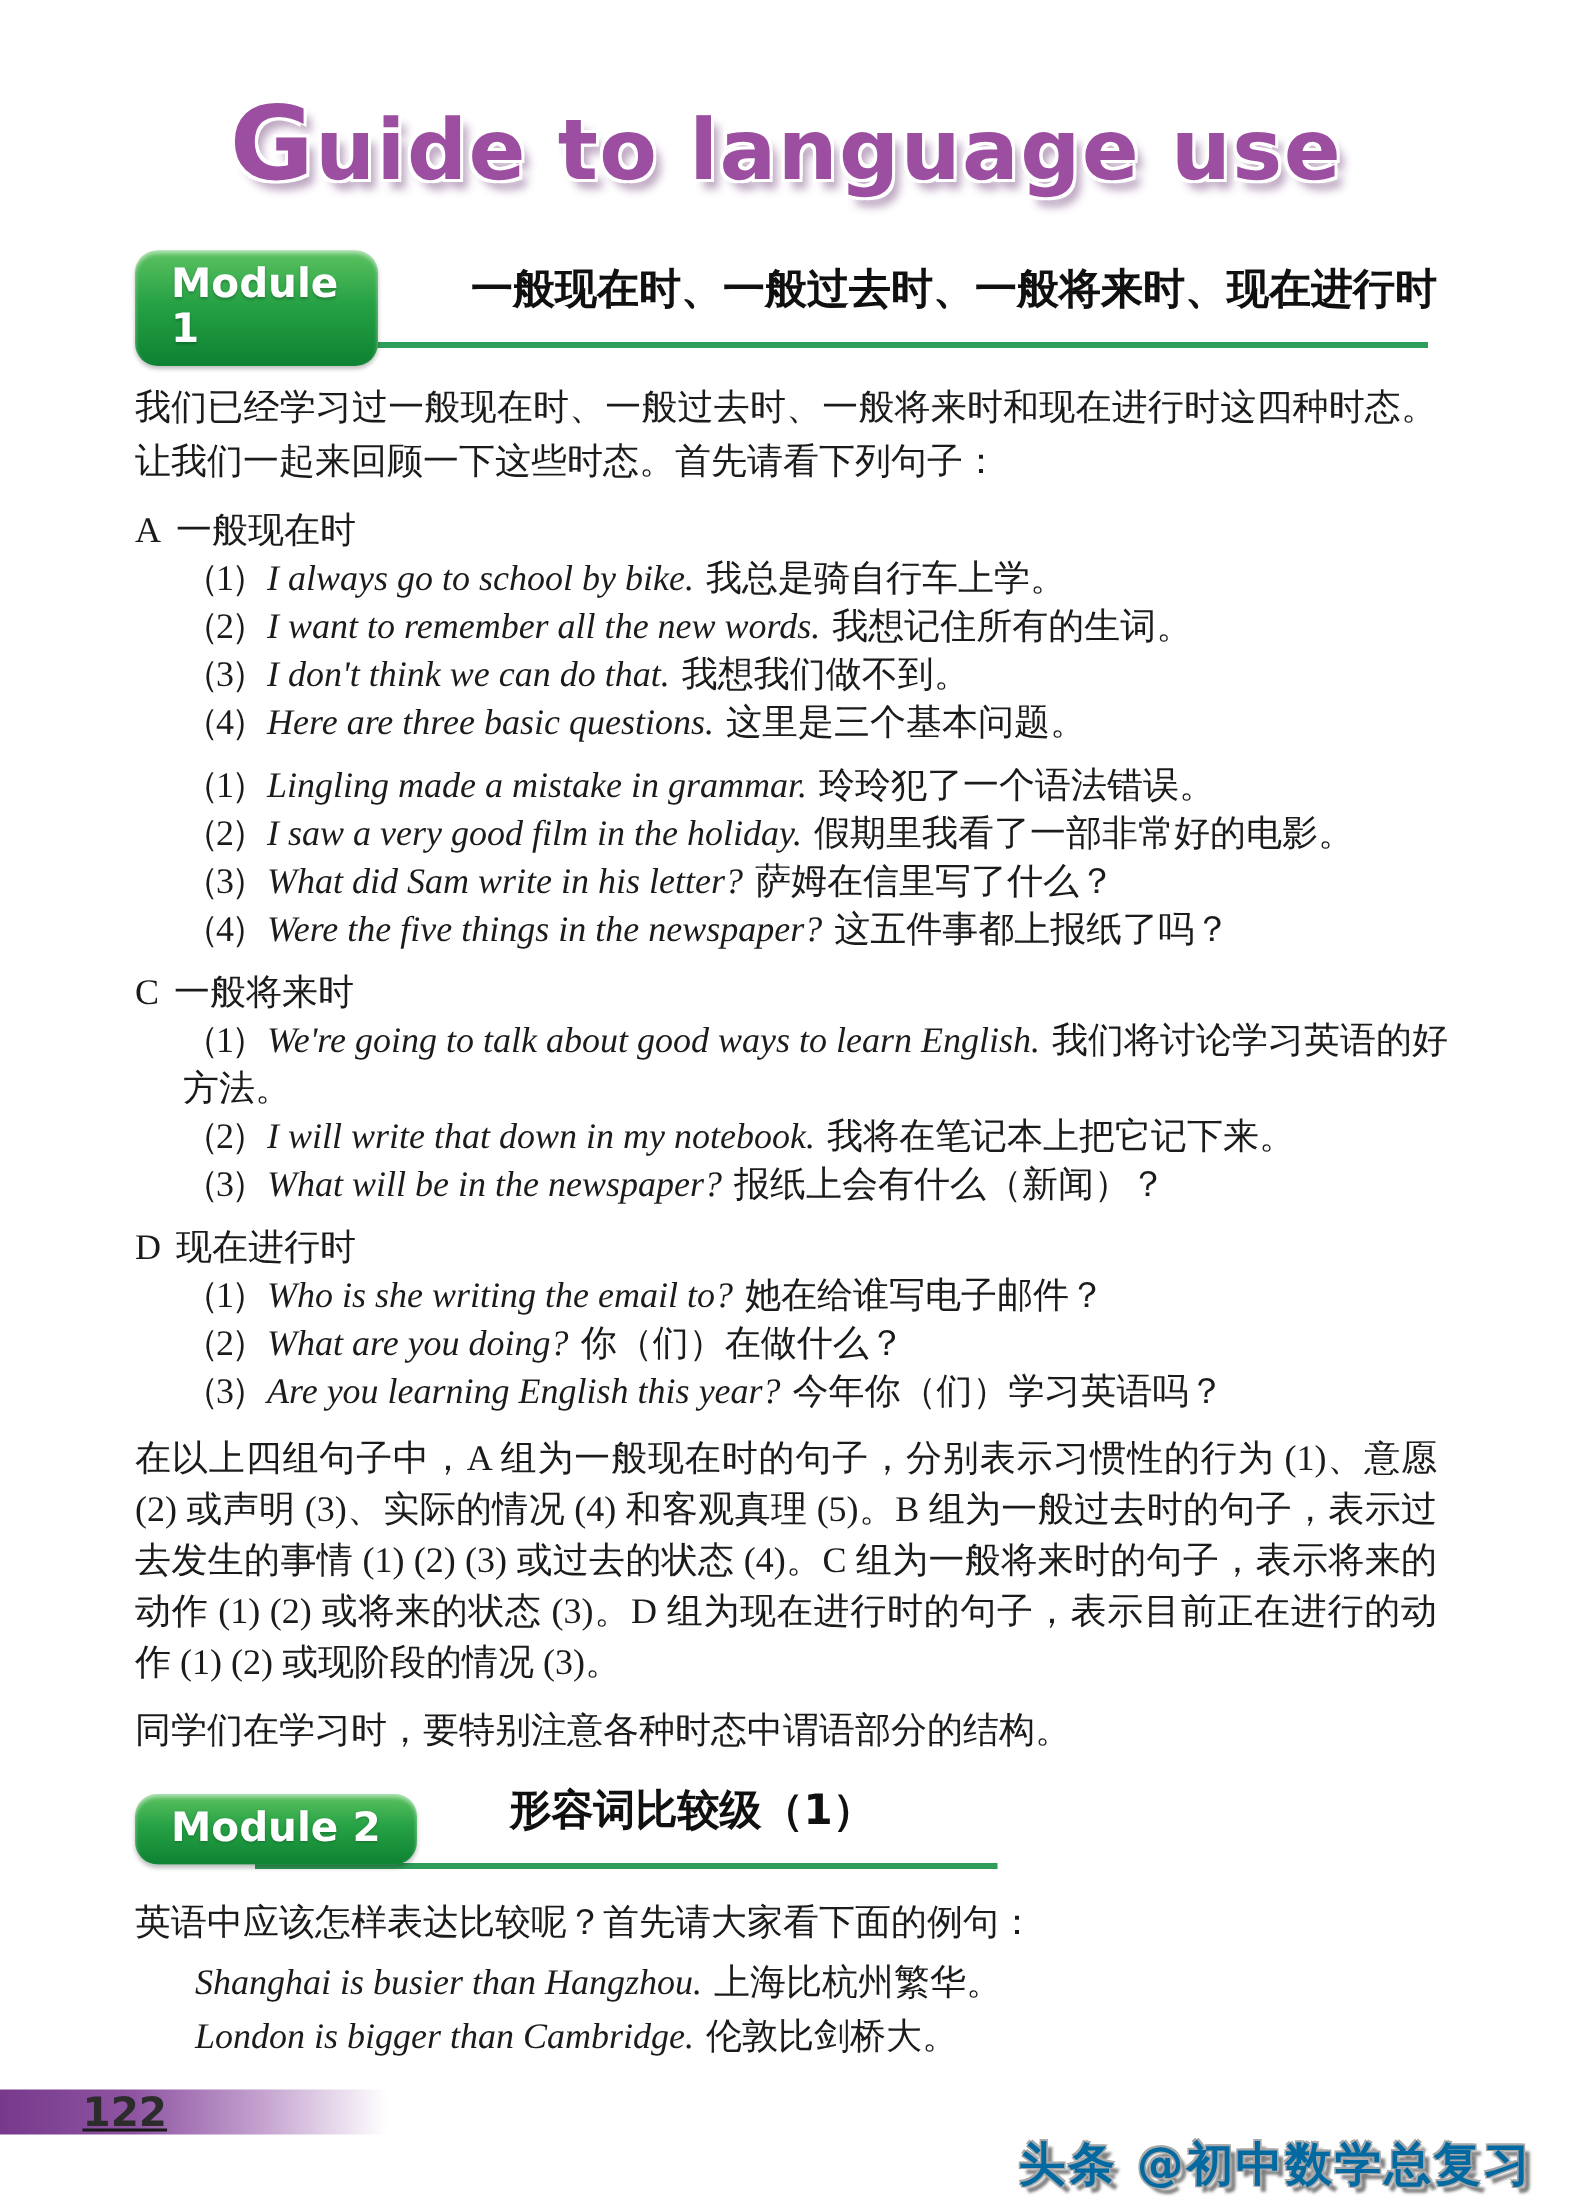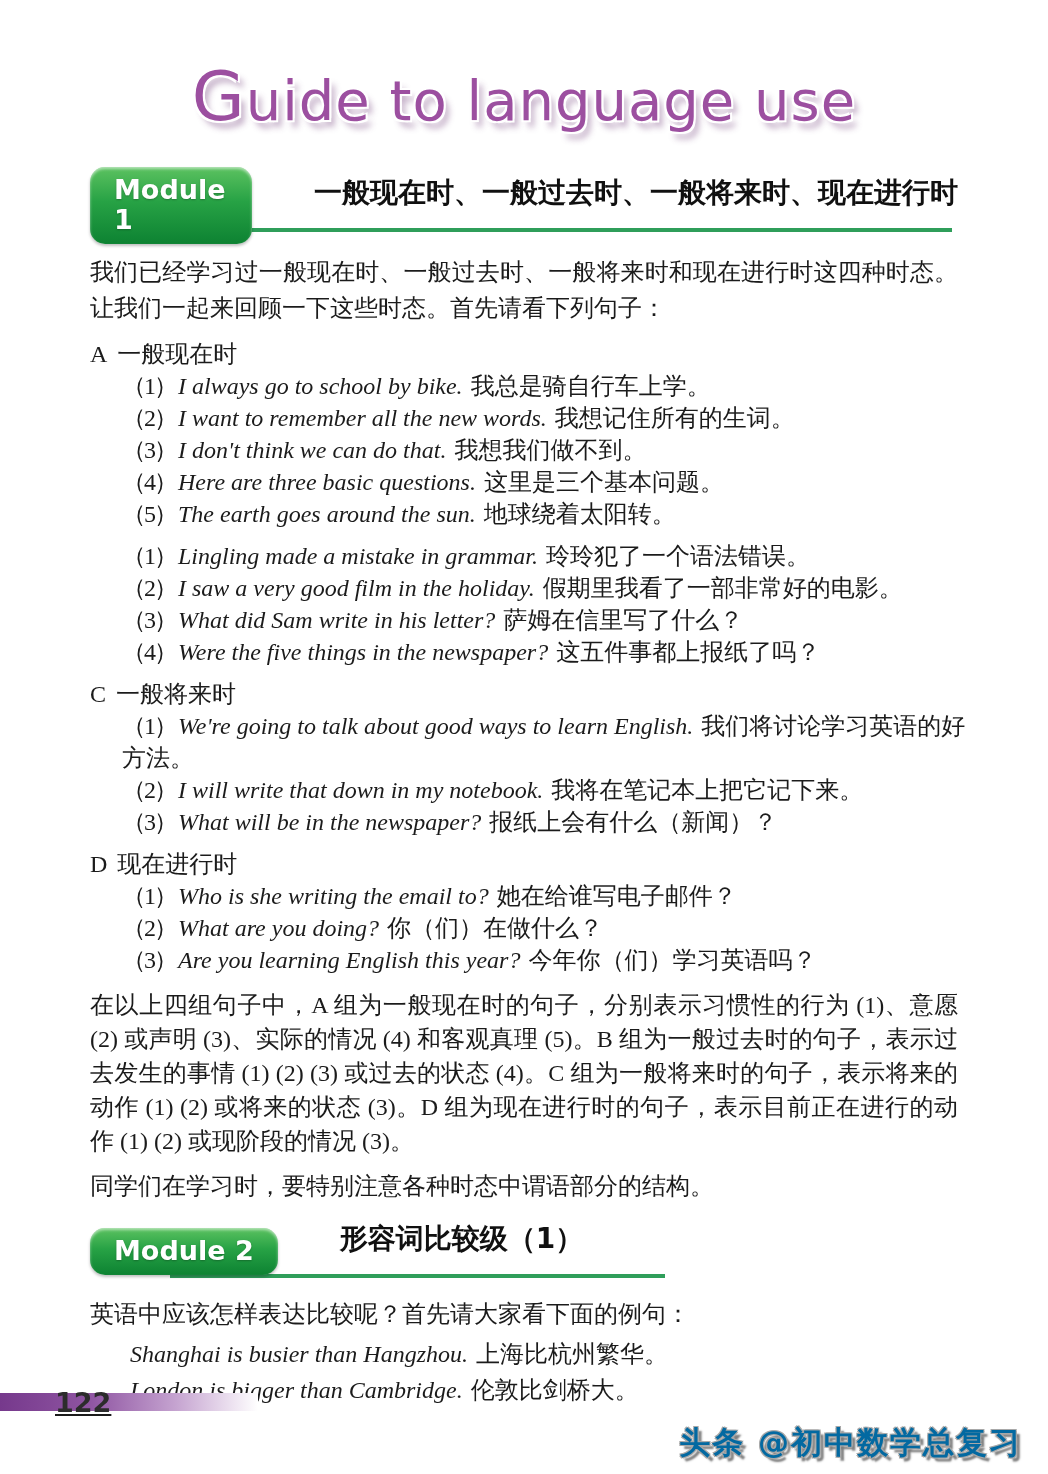--- a/index.html
+++ b/index.html
@@ -11,21 +11,21 @@
     overflow: hidden;
     font-family: "Liberation Serif", "DejaVu Serif", serif;
     color: #1b1b1b;
   }
 
   
   .title {
     margin: 64px 0 0 0;
     text-align: center;
     font-family: "DejaVu Sans", "Liberation Sans", sans-serif;
-    font-weight: normal;
+    font-weight: bold;
     font-size: 56px;
     line-height: 66px;
     letter-spacing: 1px;
     color: #9c4fa0;
     text-shadow:
       -2px -2px 0 #ffffff, 2px -2px 0 #ffffff,
       -2px 2px 0 #ffffff, 2px 2px 0 #ffffff,
       5px 7px 6px rgba(110, 60, 120, 0.45);
   }
   .title::first-letter { font-size: 1.22em; }
@@ -114,21 +114,21 @@
     font-size: 24px;
     line-height: 36px;
   }
 
   
   .page-bar {
     position: absolute;
     left: 0;
     top: 1393px;
     width: 258px;
-    height: 18px;
+    height: 30px;
     background: linear-gradient(90deg, #76398c 0%, #8f55a2 35%, #c5a3d0 68%, #ffffff 100%);
     display: flex;
     align-items: center;
     text-decoration: underline;
   }
   .page-num {
     margin-left: 55px;
     font-family: "DejaVu Sans", "Liberation Sans", sans-serif;
     font-weight: bold;
     font-size: 27px;
@@ -173,23 +173,20 @@
     </div>
     <div class="sentence">
       <span class="sent-num">（2）</span><span class="sent-en">I want to remember all the new words.</span><span class="sent-zh">我想记住所有的生词。</span>
     </div>
     <div class="sentence">
       <span class="sent-num">（3）</span><span class="sent-en">I don't think we can do that.</span><span class="sent-zh">我想我们做不到。</span>
     </div>
     <div class="sentence">
       <span class="sent-num">（4）</span><span class="sent-en">Here are three basic questions.</span><span class="sent-zh">这里是三个基本问题。</span>
     </div>
-    <div class="sentence">
-      <span class="sent-num">（5）</span><span class="sent-en">The earth goes around the sun.</span><span class="sent-zh">地球绕着太阳转。</span>
-    </div>
   </div>
 
   <div class="section">
     <div class="sentence">
       <span class="sent-num">（1）</span><span class="sent-en">Lingling made a mistake in grammar.</span><span class="sent-zh">玲玲犯了一个语法错误。</span>
     </div>
     <div class="sentence">
       <span class="sent-num">（2）</span><span class="sent-en">I saw a very good film in the holiday.</span><span class="sent-zh">假期里我看了一部非常好的电影。</span>
     </div>
     <div class="sentence">

